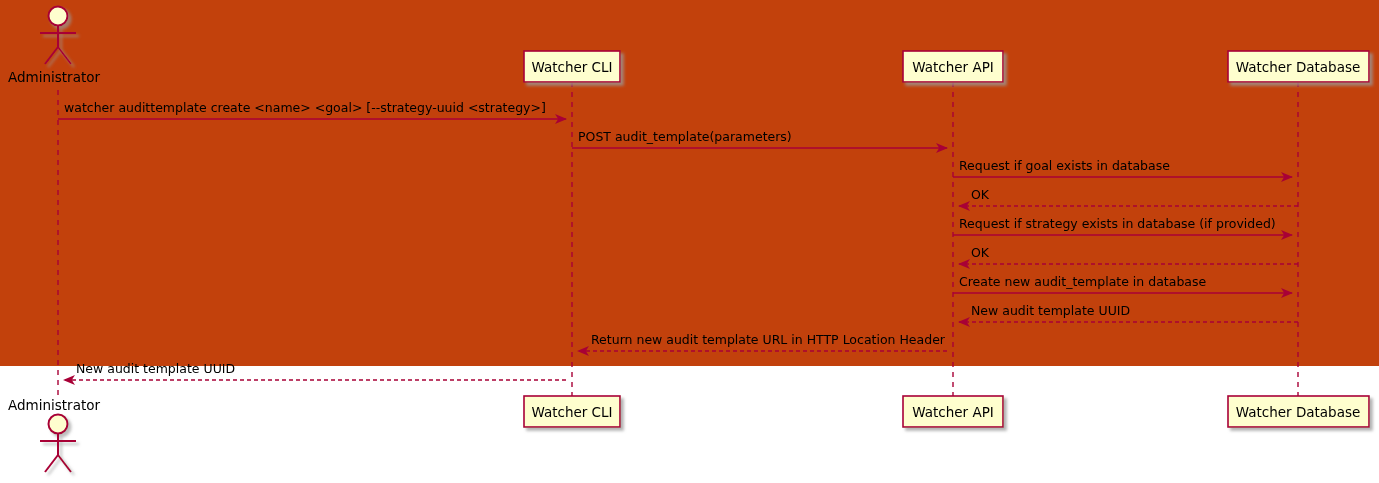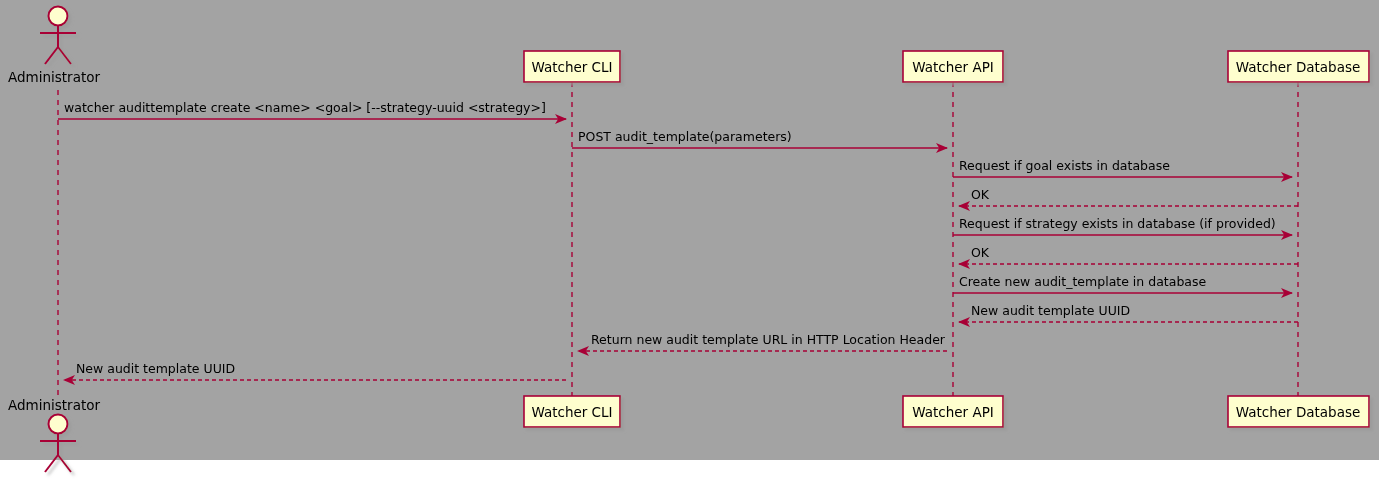--- a/index.html
+++ b/index.html
@@ -9,22 +9,22 @@
   }
   body {
     width: 1379px;
     height: 483px;
     font-family: "DejaVu Sans", sans-serif;
     overflow: hidden;
   }
   #diagram-root {
     position: relative;
     width: 1379px;
-    height: 460px;
-    background: #a3a3a3;
+    height: 366px;
+    background: #c2410c;
   }
   svg.seq-canvas {
     position: absolute;
     left: 0;
     top: 0;
     width: 1379px;
     height: 483px;
     display: block;
   }
   .msg-text, .participant-label, .actor-label {

